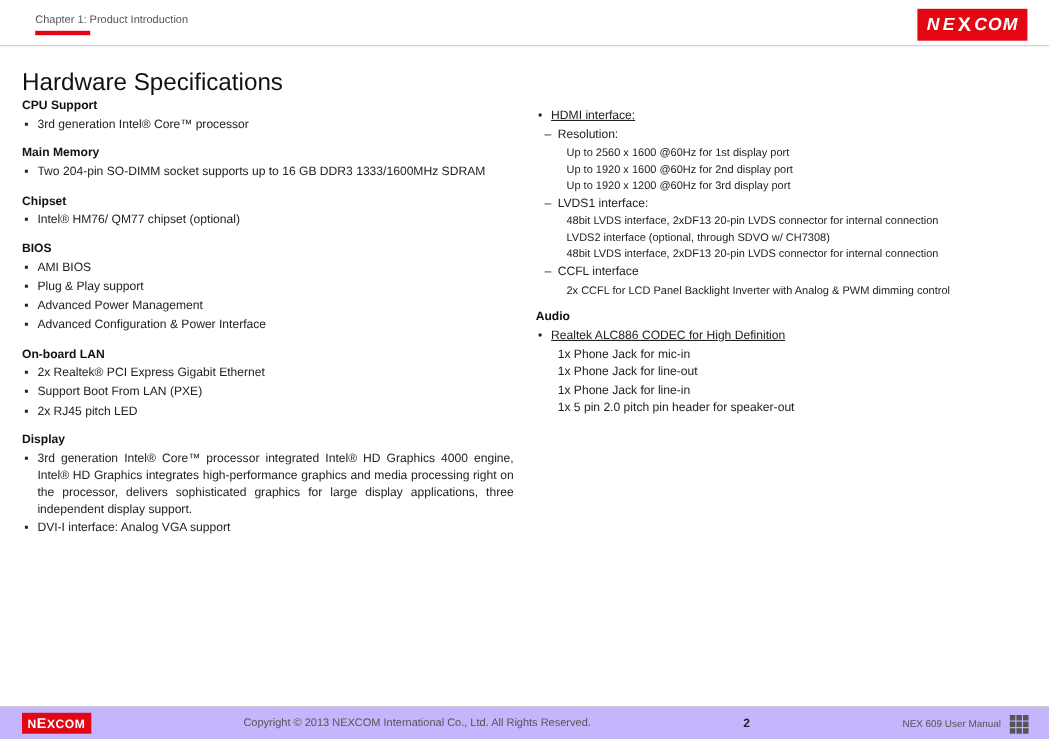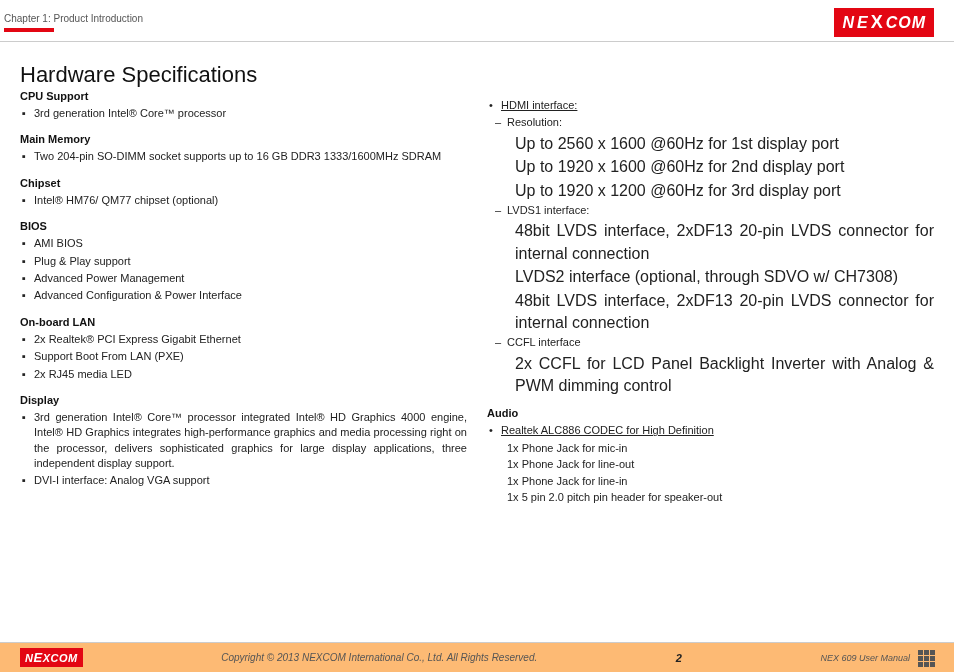--- a/index.html
+++ b/index.html
@@ -12,21 +12,21 @@
       height: 672px;
       overflow: hidden;
       position: relative;
     }
 
     
     .header {
       display: flex;
       justify-content: space-between;
       align-items: center;
-      padding: 8px 20px 4px 4px;
+      padding: 8px 20px 4px 32px;
       border-bottom: 1px solid #ccc;
       background: #fff;
     }
     .header-breadcrumb {
       font-size: 10px;
       color: #555;
     }
     .logo-container {
       display: flex;
       align-items: center;
@@ -123,21 +123,21 @@
       font-size: 11px;
       line-height: 1.4;
     }
     .right-col .dash-item::before {
       content: "–";
       position: absolute;
       left: 8px;
     }
     .right-col .indent-text {
       padding-left: 28px;
-      font-size: 16px;
+      font-size: 10px;
       line-height: 1.4;
       margin-bottom: 1px;
     }
     .right-col .indent-text2 {
       padding-left: 20px;
       font-size: 11px;
       line-height: 1.4;
       margin-bottom: 1px;
     }
 
@@ -149,22 +149,21 @@
     .footer {
       position: absolute;
       bottom: 0;
       left: 0;
       right: 0;
       border-top: 1px solid #ccc;
       padding: 5px 20px;
       display: flex;
       justify-content: space-between;
       align-items: center;
-      background: #fdba74;
-      font-style: italic;
+      background: #c4b5fd;
     }
     .footer-logo {
       display: flex;
       align-items: center;
     }
     .footer-logo-box {
       background: #e30613;
       color: #fff;
       font-weight: 900;
       font-size: 11px;
@@ -264,21 +263,21 @@
         <li>Advanced Power Management</li>
         <li>Advanced Configuration &amp; Power Interface</li>
       </ul>
     </div>
 
     <div class="section">
       <div class="section-title">On-board LAN</div>
       <ul>
         <li>2x Realtek® PCI Express Gigabit Ethernet</li>
         <li>Support Boot From LAN (PXE)</li>
-        <li>2x RJ45 media LED</li>
+        <li>2x RJ45 pitch LED</li>
       </ul>
     </div>
 
     <div class="section">
       <div class="section-title">Display</div>
       <ul>
         <li style="text-align: justify;">3rd generation Intel® Core™ processor integrated Intel® HD Graphics 4000 engine, Intel® HD Graphics integrates high-performance graphics and media processing right on the processor, delivers sophisticated graphics for large display applications, three independent display support.</li>
         <li>DVI-I interface: Analog VGA support</li>
       </ul>
     </div>

